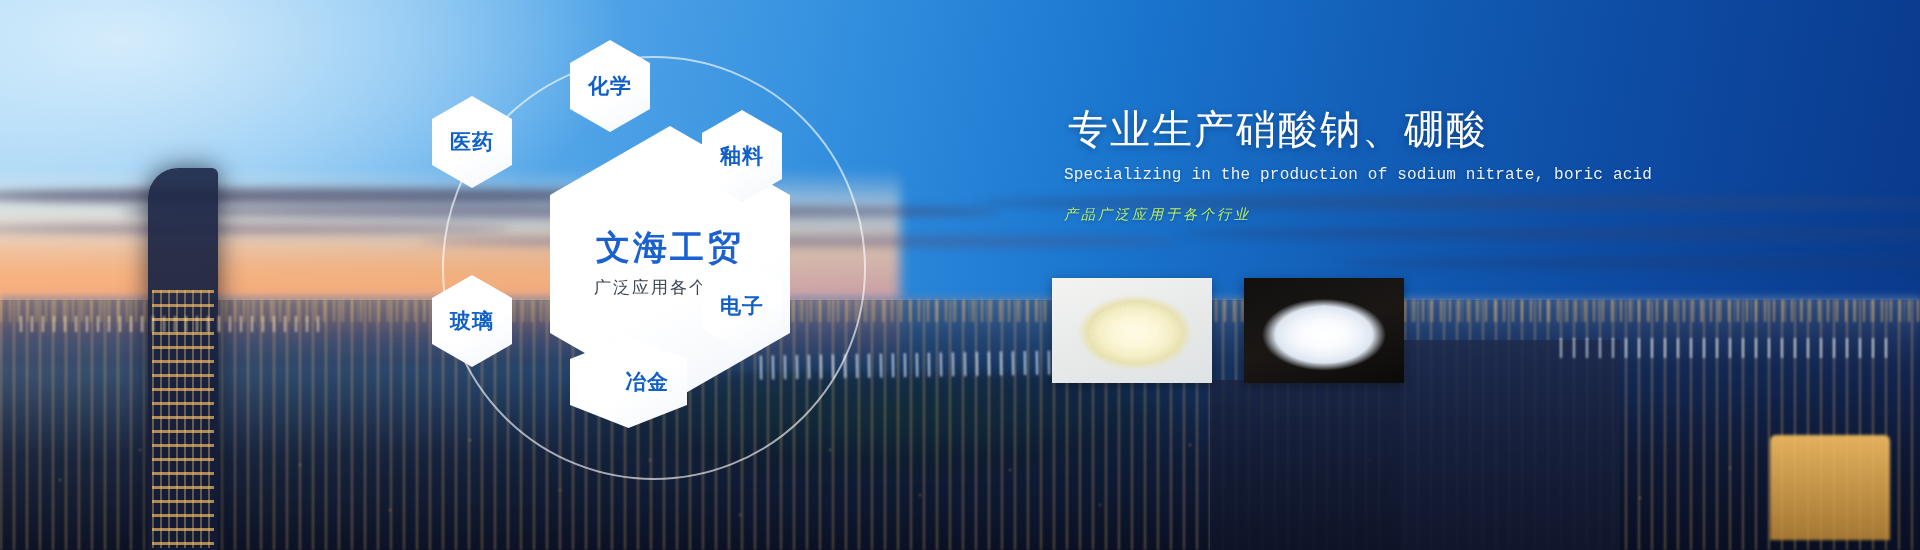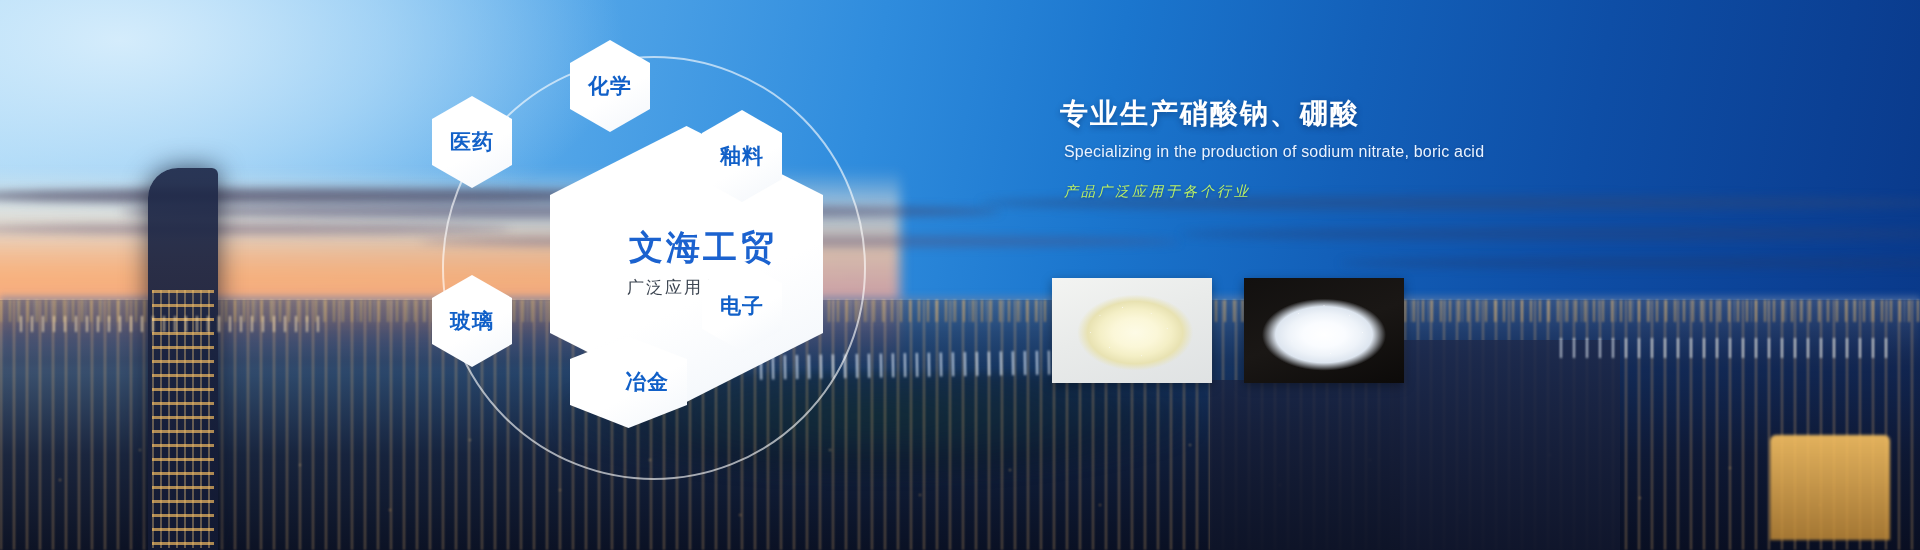--- a/index.html
+++ b/index.html
@@ -198,47 +198,46 @@
     width:80px;height:92px;font-size:21px;
     background:linear-gradient(150deg,#ffffff 0%,#ffffff 58%,#f2f6fb 100%);
     filter:drop-shadow(0 2px 6px rgba(10,30,70,.28));
   }
   .hex-center{
     width:240px;height:276px;
     left:126px;top:108px;
     flex-direction:column;
     background:linear-gradient(155deg,#ffffff 0%,#ffffff 60%,#eff4fa 100%);
     filter:drop-shadow(0 4px 14px rgba(10,30,70,.30));
-    padding-left:33px;
   }
   .hex-center .t1{
     font-size:34px;color:#1b62cf;font-weight:bold;letter-spacing:3px;
     line-height:1.1;
   }
   .hex-center .t2{
     font-size:17px;color:#3c4551;font-weight:normal;letter-spacing:2px;
     margin-top:10px;text-shadow:none;
   }
   
   .hx-top     {left:146px;top:22px;}
   .hx-tr      {left:278px;top:92px;text-align:right;}
   .hx-br      {left:278px;top:242px;}
   .hx-bottom  {left:146px;top:318px;padding-left:37px;}
   .hx-bl      {left:8px;top:257px;}
   .hx-tl      {left:8px;top:78px;}
 
   
   .copy{position:absolute;left:1060px;top:96px;width:800px;}
   .headline{
-    font-size:28px;font-weight:bold;color:#ffffff;letter-spacing:2px;
-    line-height:1.25;margin:0;
+    font-size:40px;font-weight:normal;color:#ffffff;letter-spacing:2px;
+    line-height:1.25;margin:8px;
     text-shadow:0 2px 6px rgba(5,30,80,.45);
   }
   .subhead{
-    font-family:Liberation Sans, sans-serif;
+    font-family:Liberation Mono, monospace;
     font-size:16px;color:#eaf3ff;letter-spacing:.2px;margin:12px 0 0 4px;
     text-shadow:0 1px 3px rgba(5,30,80,.4);
   }
   .tagline{
     font-size:14px;color:#bef264;font-style:italic;letter-spacing:3px;
     margin:22px 0 0 4px;
     text-shadow:0 1px 3px rgba(5,30,80,.4);
   }
 
   

